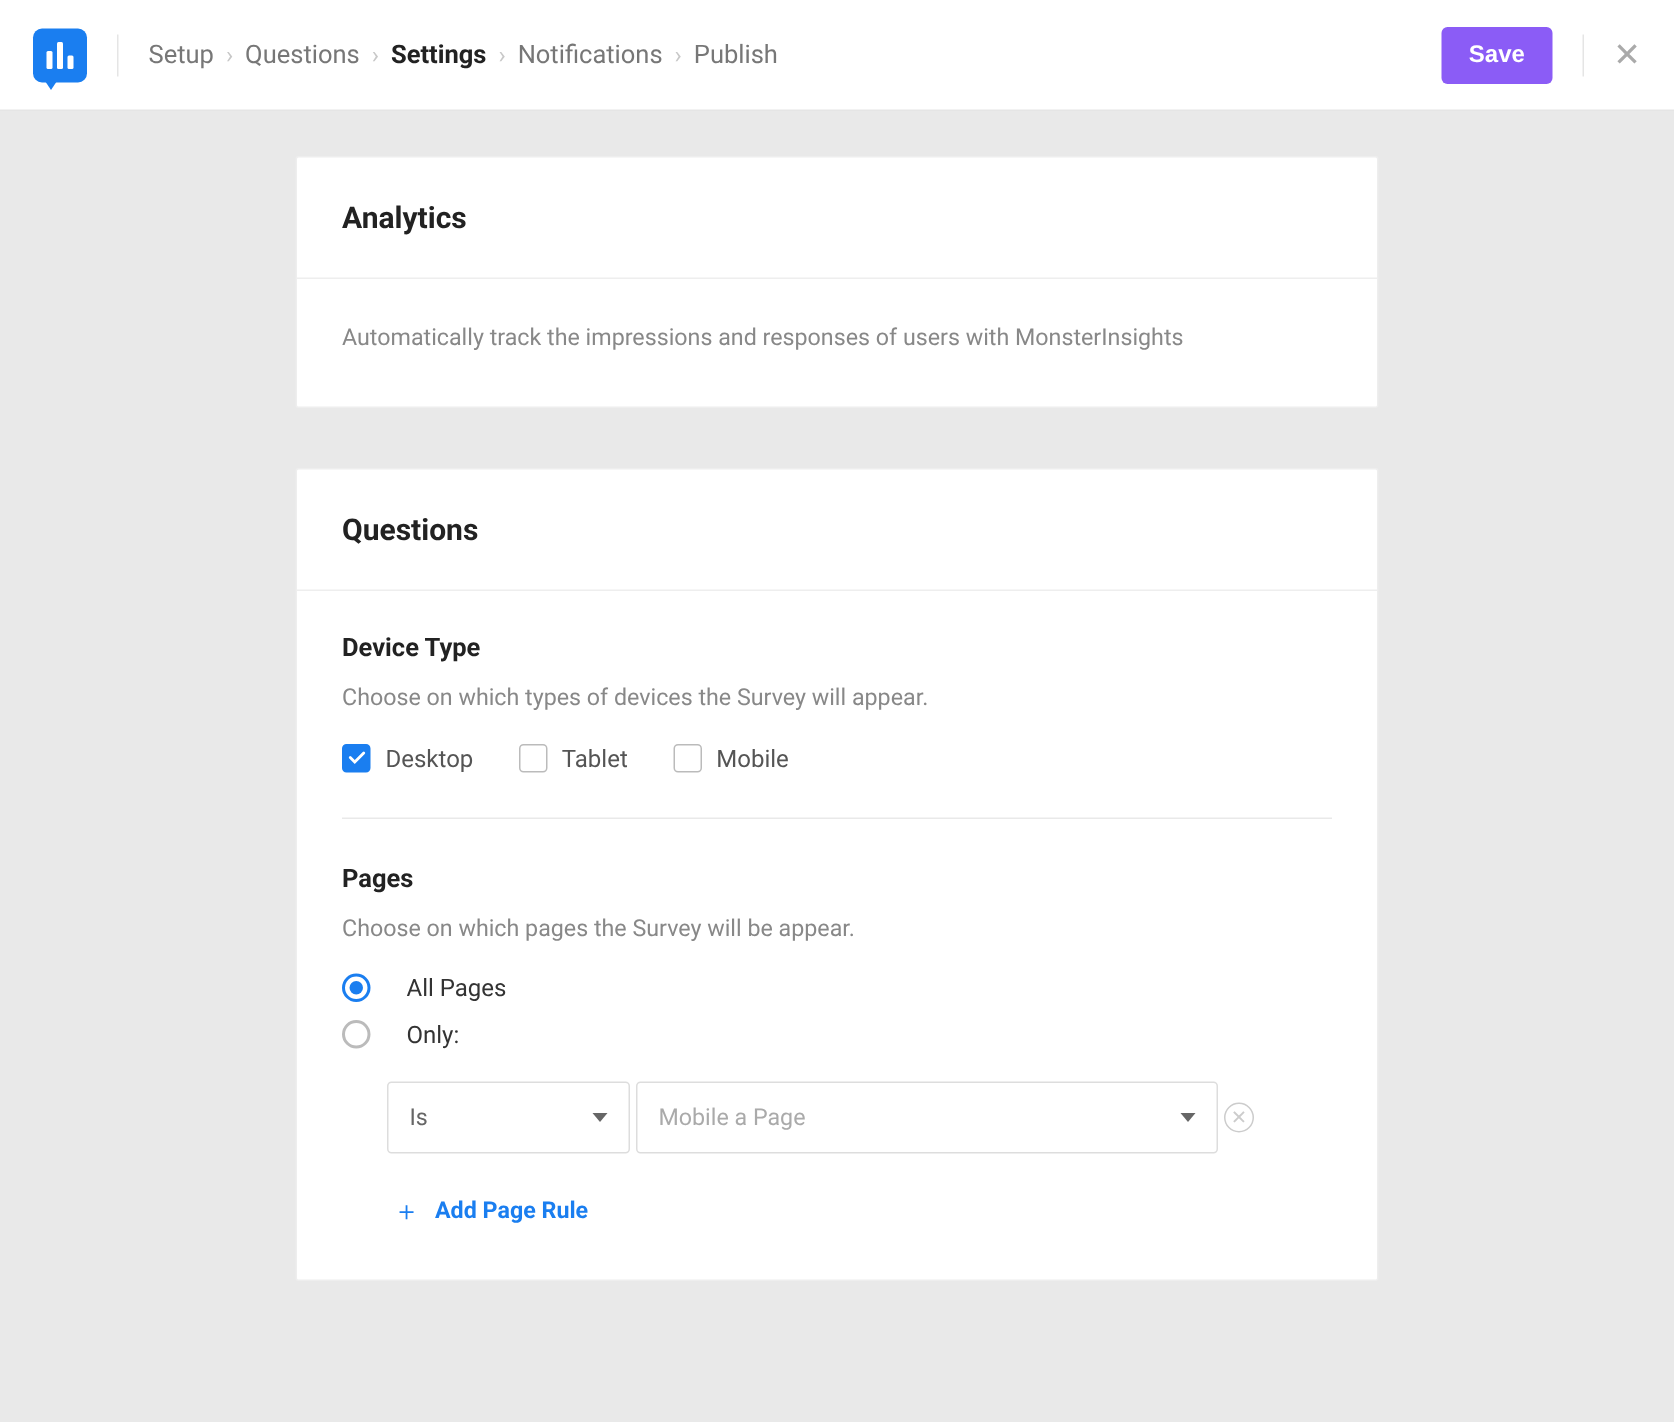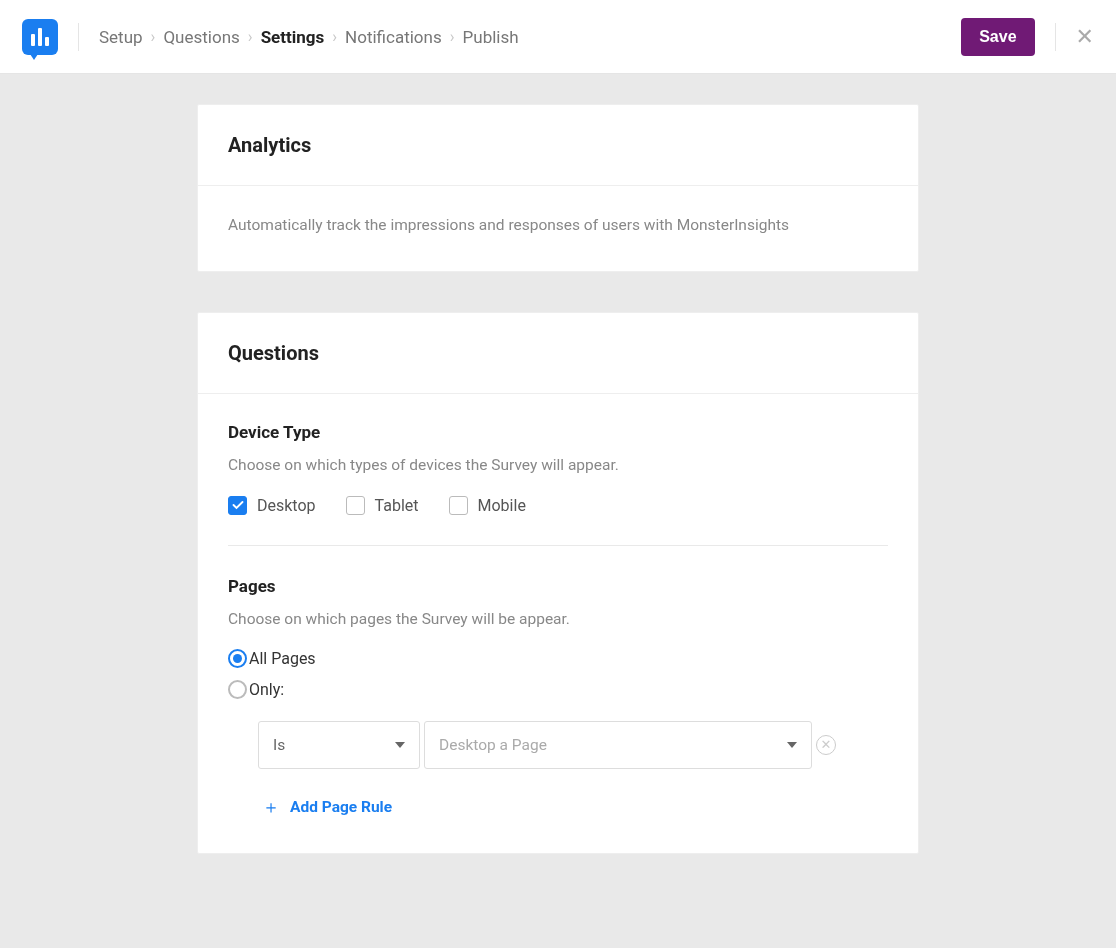--- a/index.html
+++ b/index.html
@@ -78,21 +78,21 @@
   .chevron {
     color: #c8c8c8;
     font-size: 16px;
   }
   .header-right {
     margin-left: auto;
     display: flex;
     align-items: center;
   }
   .save-btn {
-    background: #701a75;
+    background: #8b5cf6;
     color: #fff;
     border: none;
     border-radius: 4px;
     padding: 10px 18px;
     font-size: 16px;
     font-weight: 600;
     cursor: pointer;
   }
   .close-btn {
     color: #aaa;
@@ -200,21 +200,21 @@
   }
   .radio-col {
     display: flex;
     flex-direction: column;
     gap: 12px;
     margin-top: 18px;
   }
   .radio-item {
     display: flex;
     align-items: center;
-    gap: 2px;
+    gap: 24px;
     cursor: pointer;
   }
   .radio {
     width: 19px;
     height: 19px;
     border: 2px solid #bbb;
     border-radius: 50%;
     display: flex;
     align-items: center;
     justify-content: center;
@@ -370,21 +370,21 @@
           <span class="radio-label">Only:</span>
         </div>
       </div>
 
       <div class="rule-row">
         <div class="select small">
           <span class="select-text">Is</span>
           <span class="caret"></span>
         </div>
         <div class="select large">
-          <span class="select-text placeholder">Desktop a Page</span>
+          <span class="select-text placeholder">Mobile a Page</span>
           <span class="caret"></span>
         </div>
         <div class="remove-rule">
           <span>✕</span>
         </div>
       </div>
 
       <div class="add-rule">
         <span class="plus">＋</span>
         <span>Add Page Rule</span>

